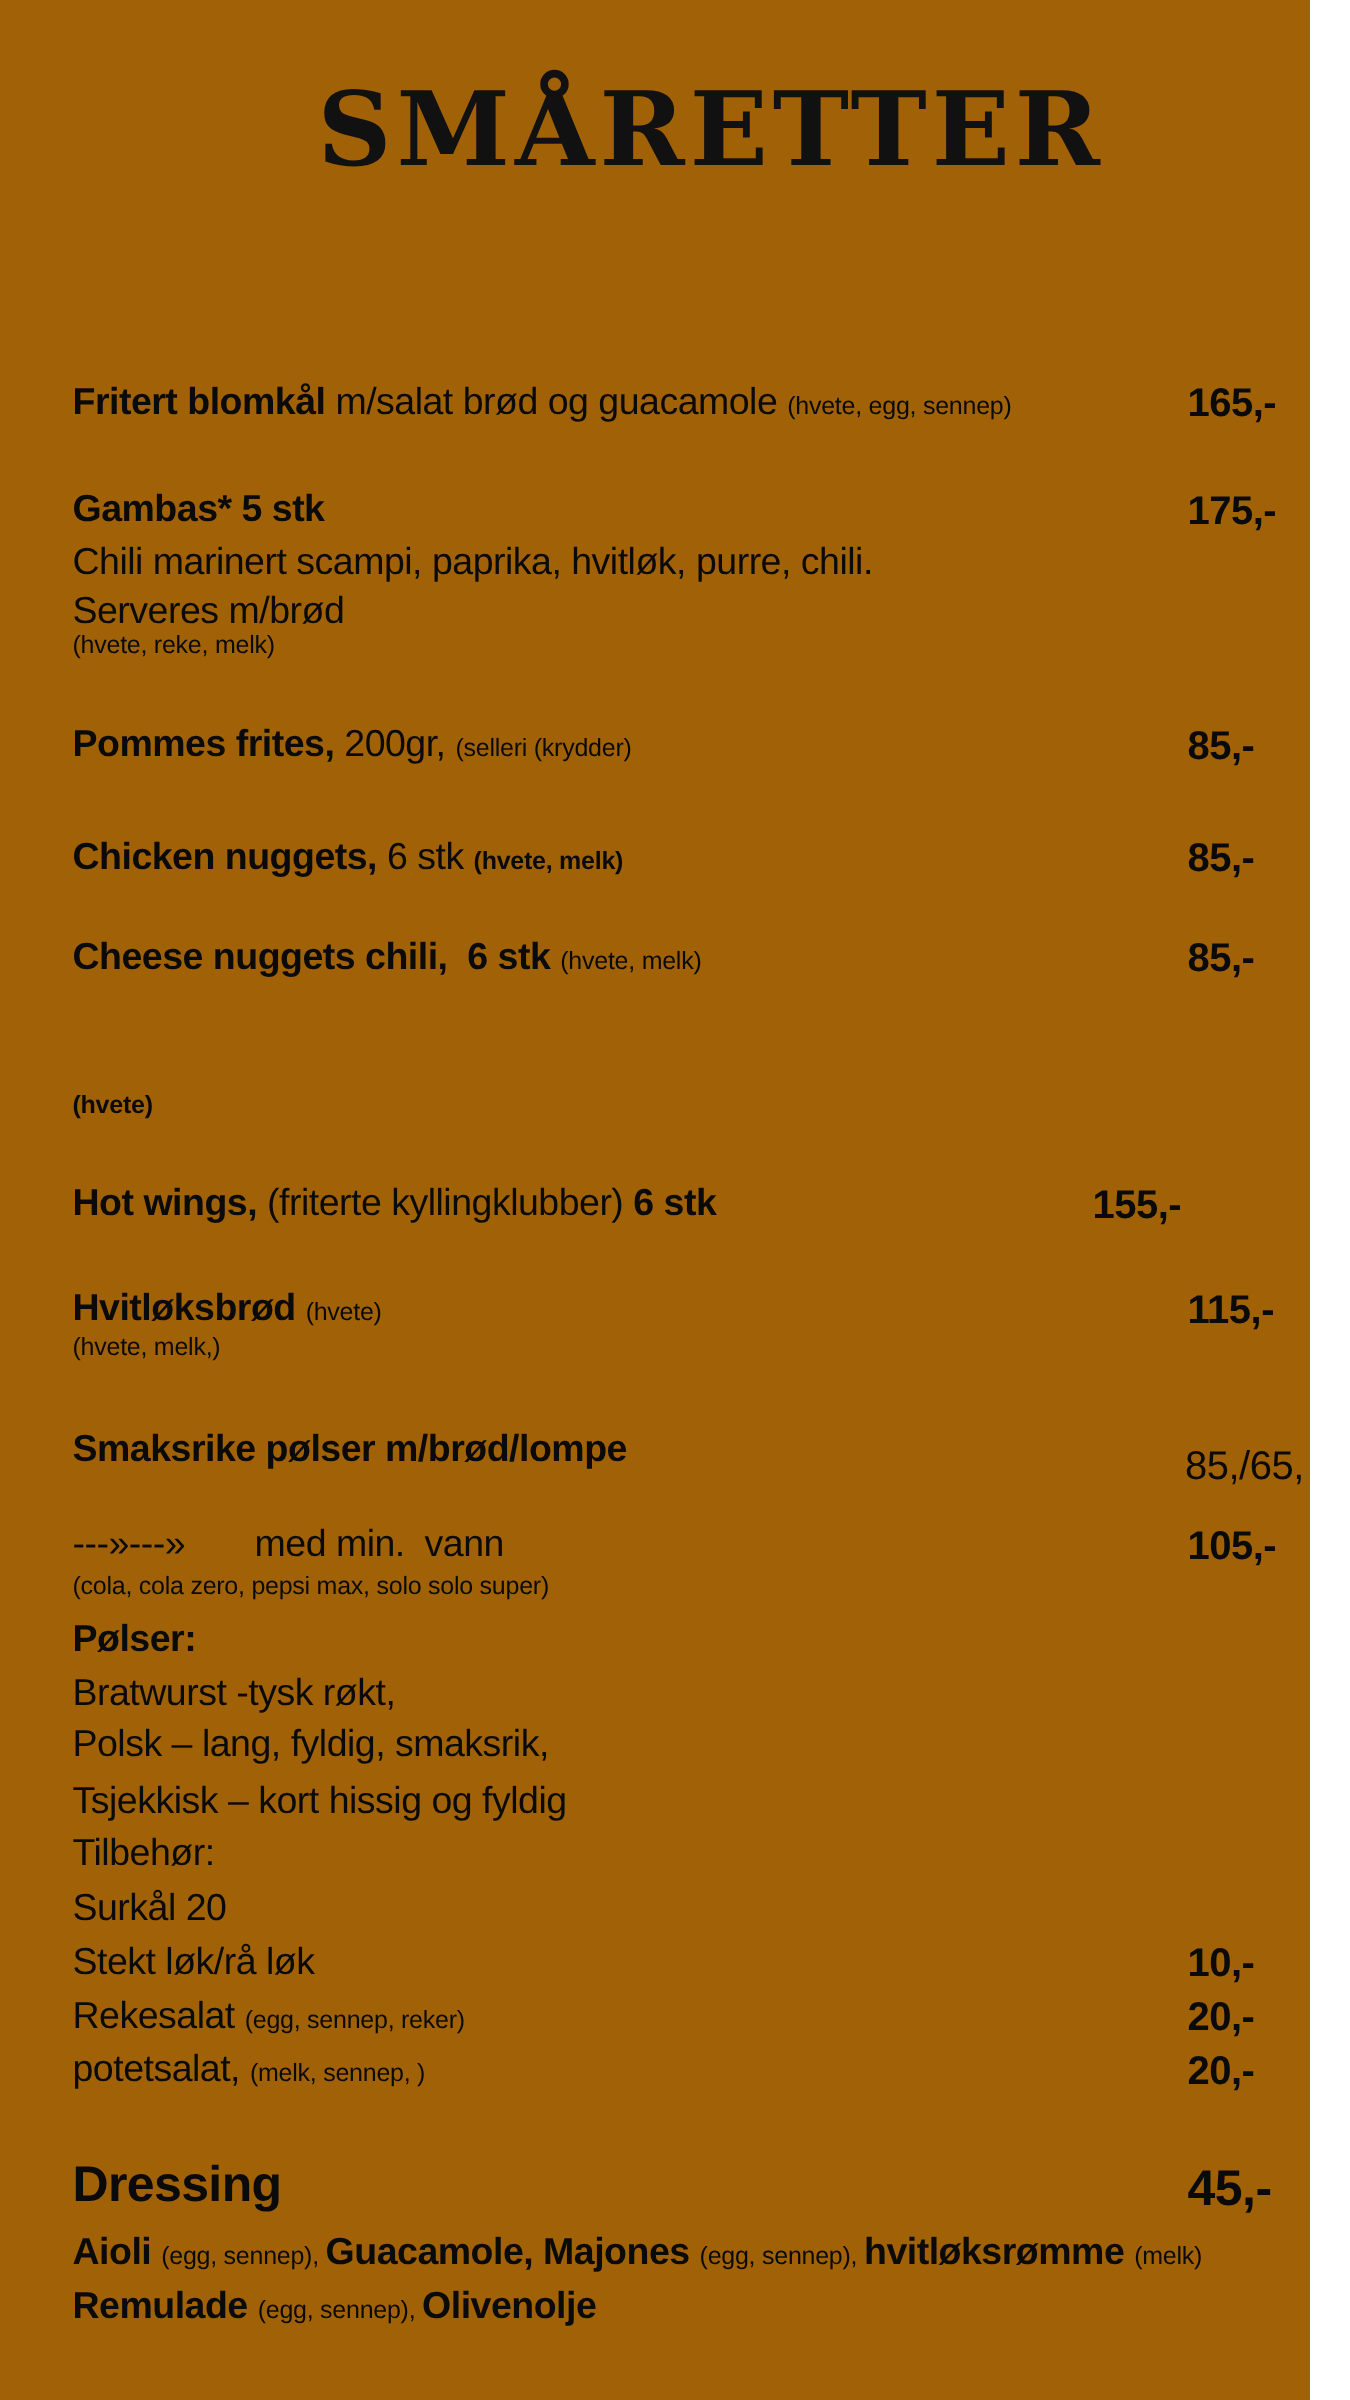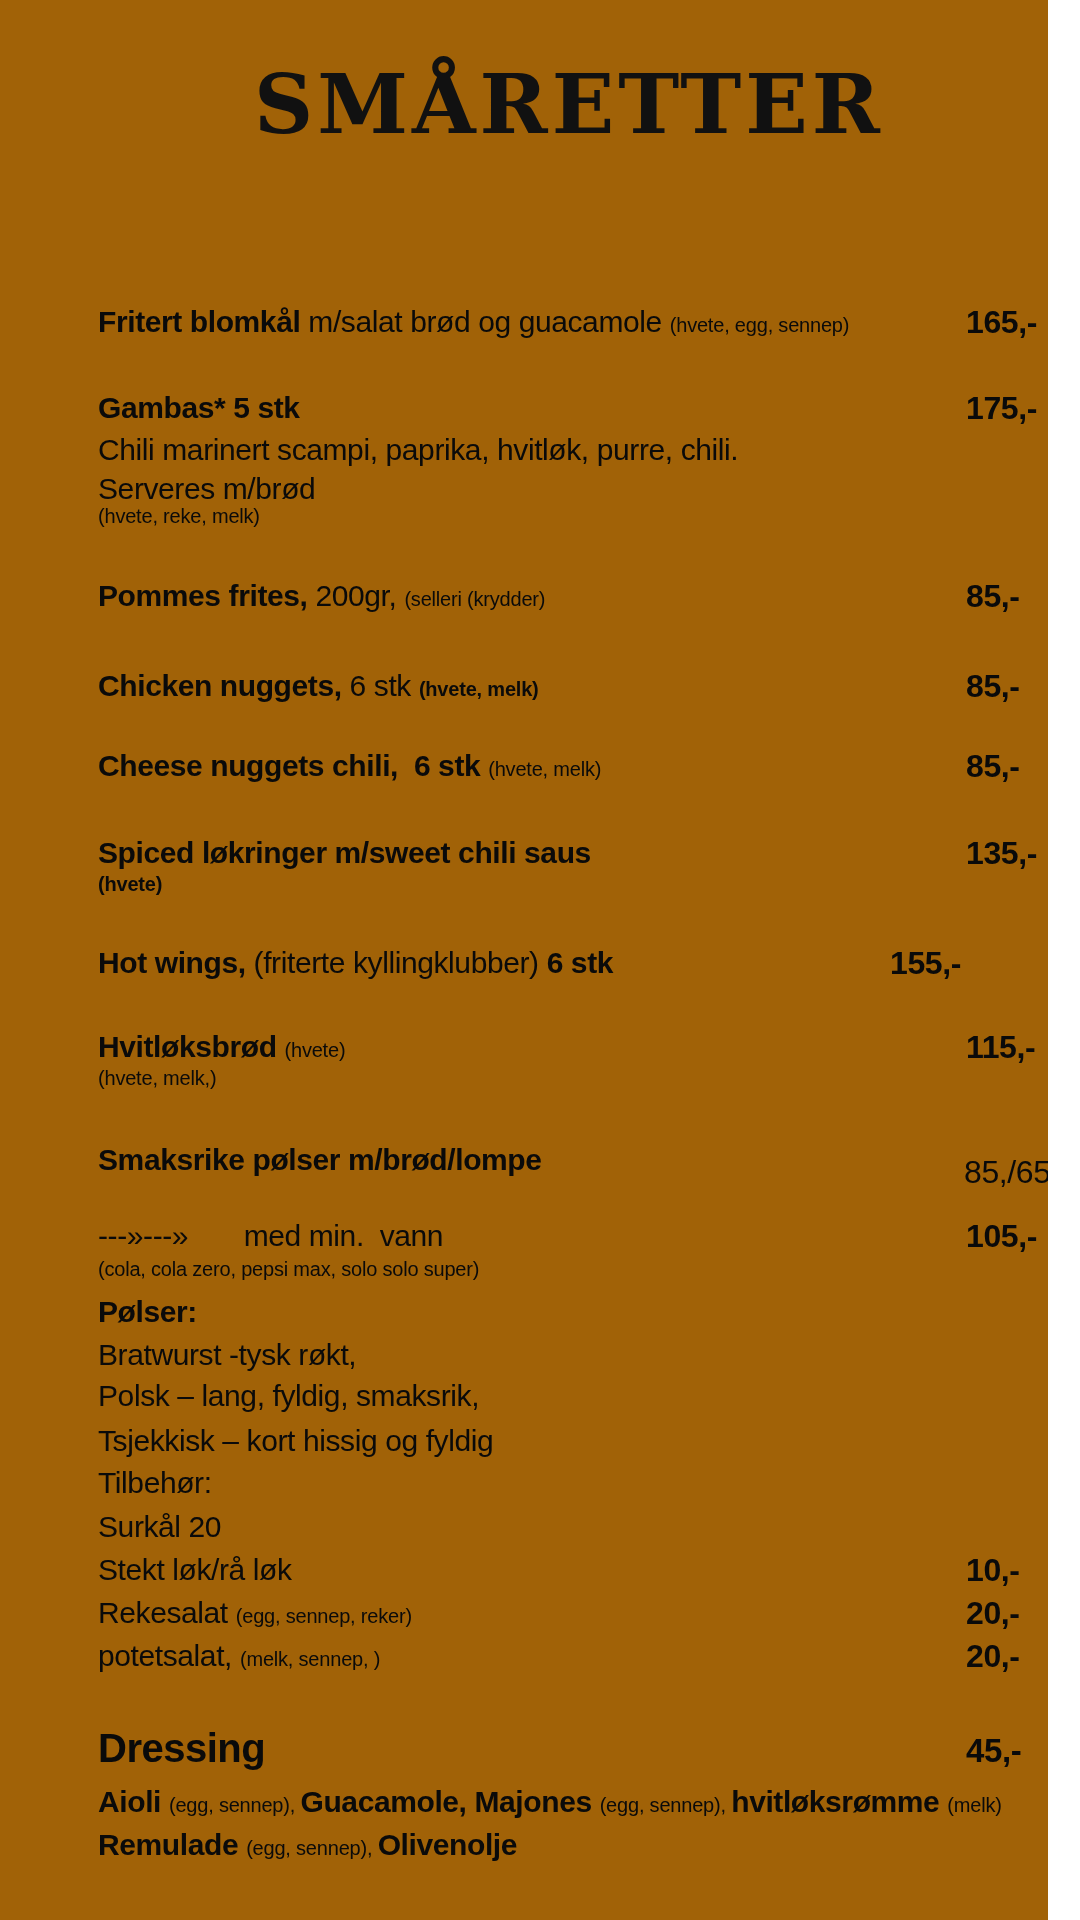--- a/index.html
+++ b/index.html
@@ -12,37 +12,37 @@
     overflow:hidden;
   }
   .title{
     position:absolute;top:56px;left:0;width:100%;
     text-align:center;text-indent:90px;
     font-family:"DejaVu Serif",serif;
     font-weight:700;font-size:82px;line-height:96px;
     letter-spacing:4px;color:#111;
   }
   .row{
-    position:absolute;left:16px;width:100%;
-    padding-left:82px;box-sizing:border-box;
+    position:absolute;left:0;width:100%;
+    padding-left:58px;box-sizing:border-box;
     font-size:30px;line-height:38px;
     letter-spacing:-0.4px;white-space:nowrap;
   }
   .row.smrow{font-size:20px;line-height:24px;letter-spacing:-0.2px;}
   .b{font-weight:700;}
   .sm{font-size:20px;letter-spacing:-0.2px;}
   .smb{font-size:20px;font-weight:700;letter-spacing:-0.2px;}
   .price{
     position:absolute;left:950px;top:0;
     font-weight:700;font-size:32px;letter-spacing:-0.4px;
   }
   .price-light{font-weight:400;left:948px;margin-top:12px;}
   .price-wings{left:874px;}
   .dressing-title{font-size:40px;line-height:52px;letter-spacing:-0.5px;font-weight:700;}
-  .dressing-price{top:10px;font-size:33px;}
+  .dressing-price{top:10px;font-size:40px;}
 </style>
 </head>
 <body>
 
 <div class="page">
 
   <div class="title">SMÅRETTER</div>
 
   <div class="row" style="top:303px">
     <span class="b">Fritert blomkål</span><span> m/salat brød og guacamole </span><span class="sm">(hvete, egg, sennep)</span>
@@ -71,24 +71,20 @@
   <div class="row" style="top:667px">
     <span class="b">Chicken nuggets,</span><span> 6 stk </span><span class="smb">(hvete, melk)</span>
     <span class="price">85,-</span>
   </div>
 
   <div class="row" style="top:747px">
     <span class="b">Cheese nuggets chili,&nbsp; 6 stk </span><span class="sm">(hvete, melk)</span>
     <span class="price">85,-</span>
   </div>
 
-  <div class="row" style="top:834px">
-    <span class="b">Spiced løkringer m/sweet chili saus</span>
-    <span class="price">135,-</span>
-  </div>
   <div class="row smrow" style="top:872px">
     <span class="smb">(hvete)</span>
   </div>
 
   <div class="row" style="top:944px">
     <span class="b">Hot wings, </span><span>(friterte kyllingklubber) </span><span class="b">6 stk</span>
     <span class="price price-wings">155,-</span>
   </div>
 
   <div class="row" style="top:1028px">

